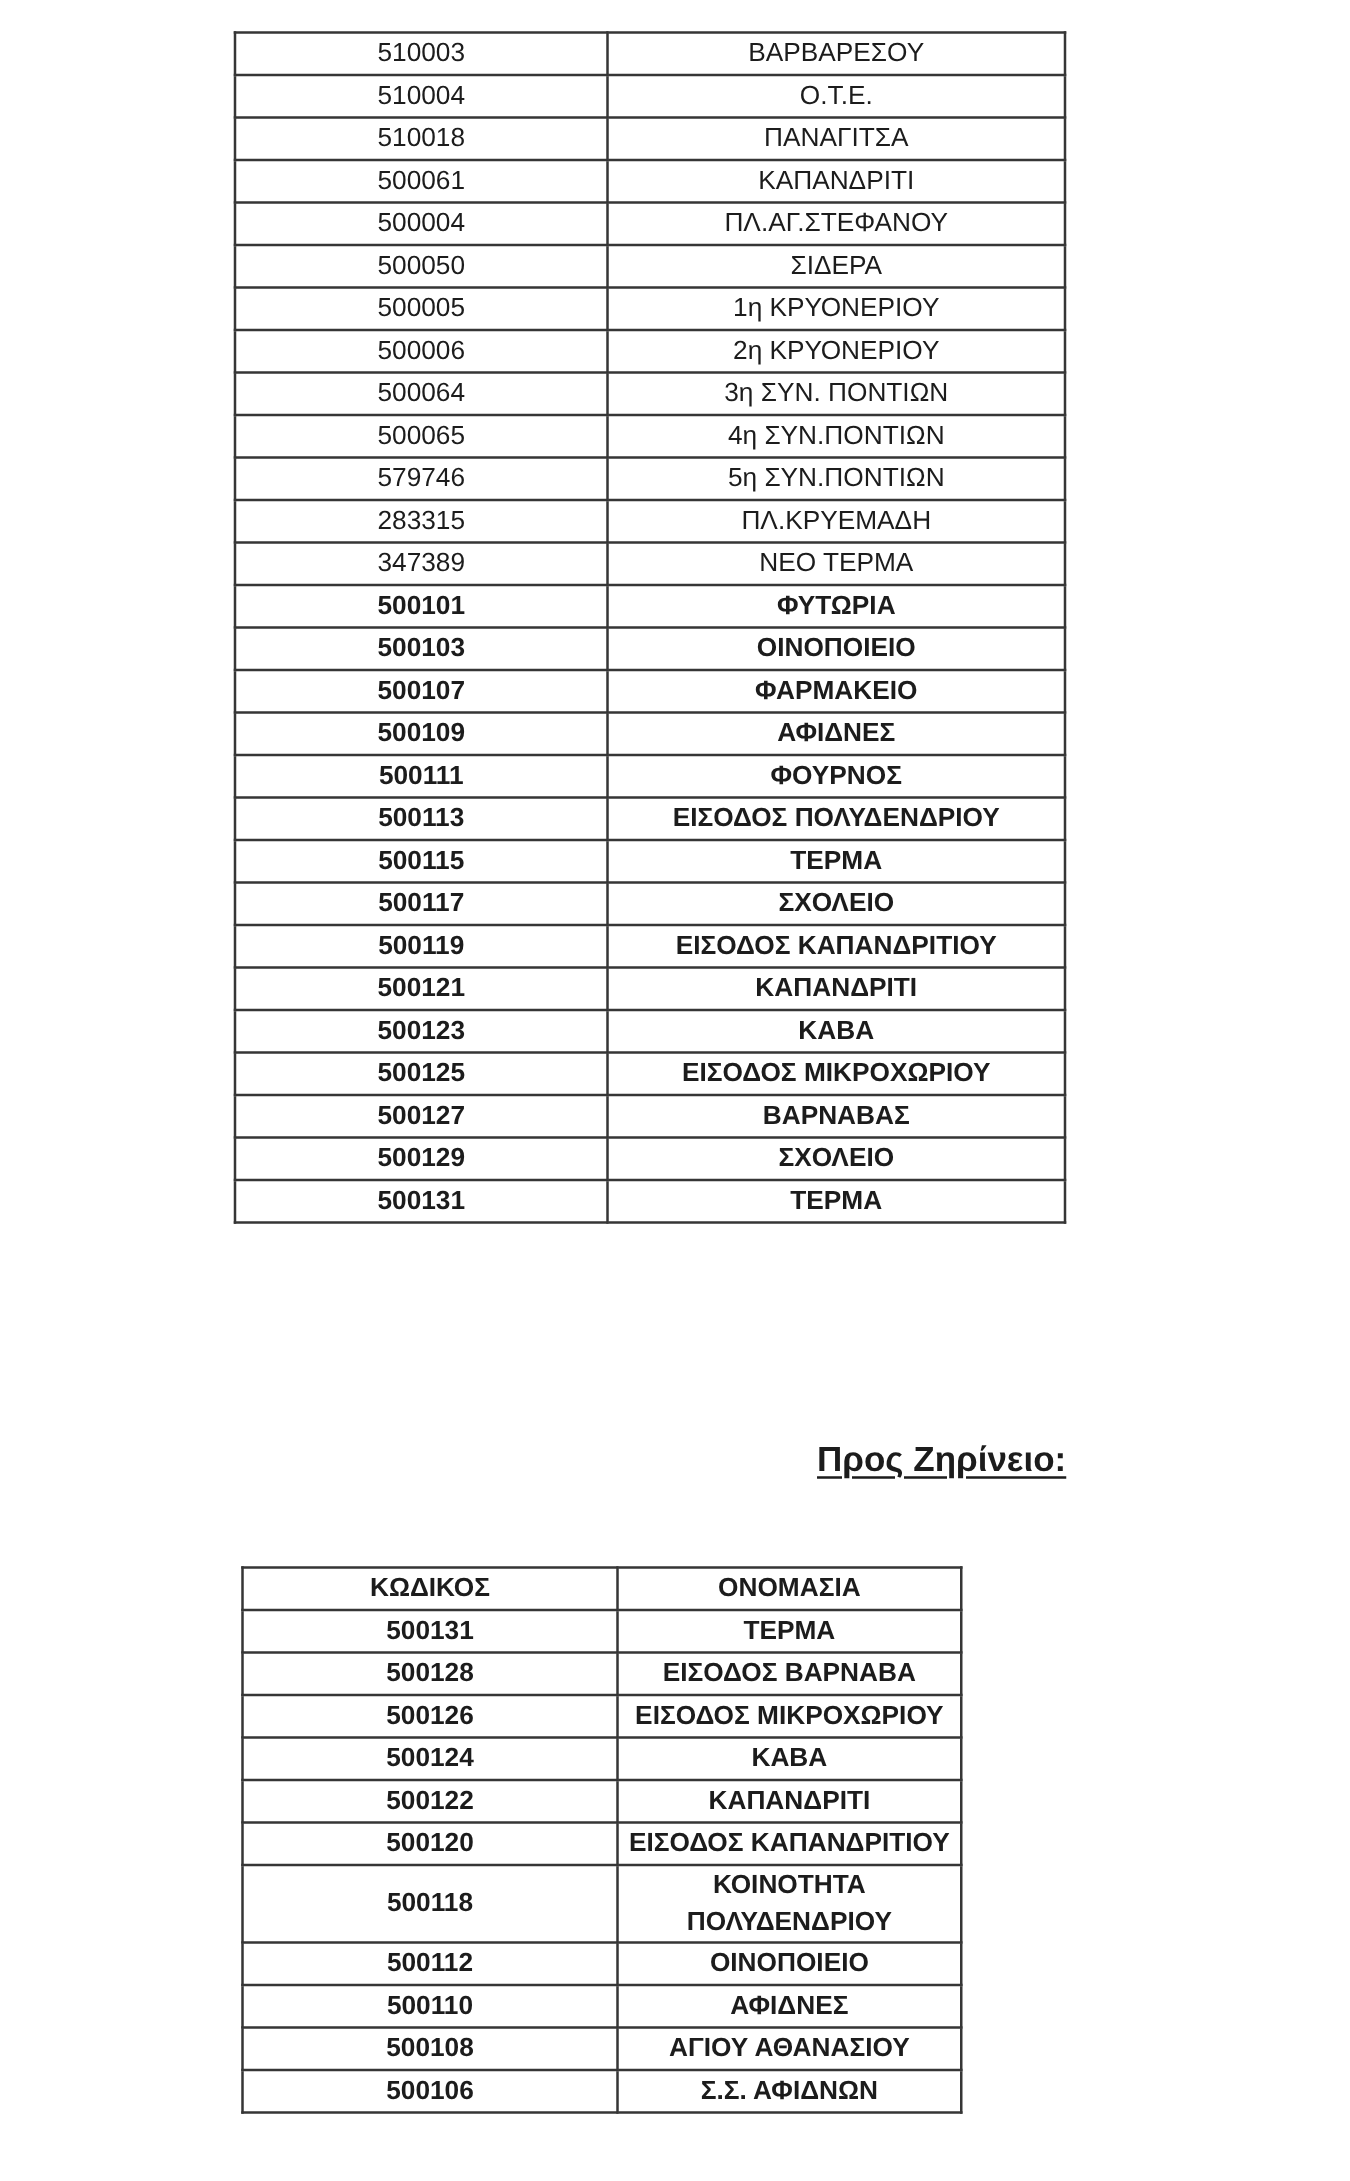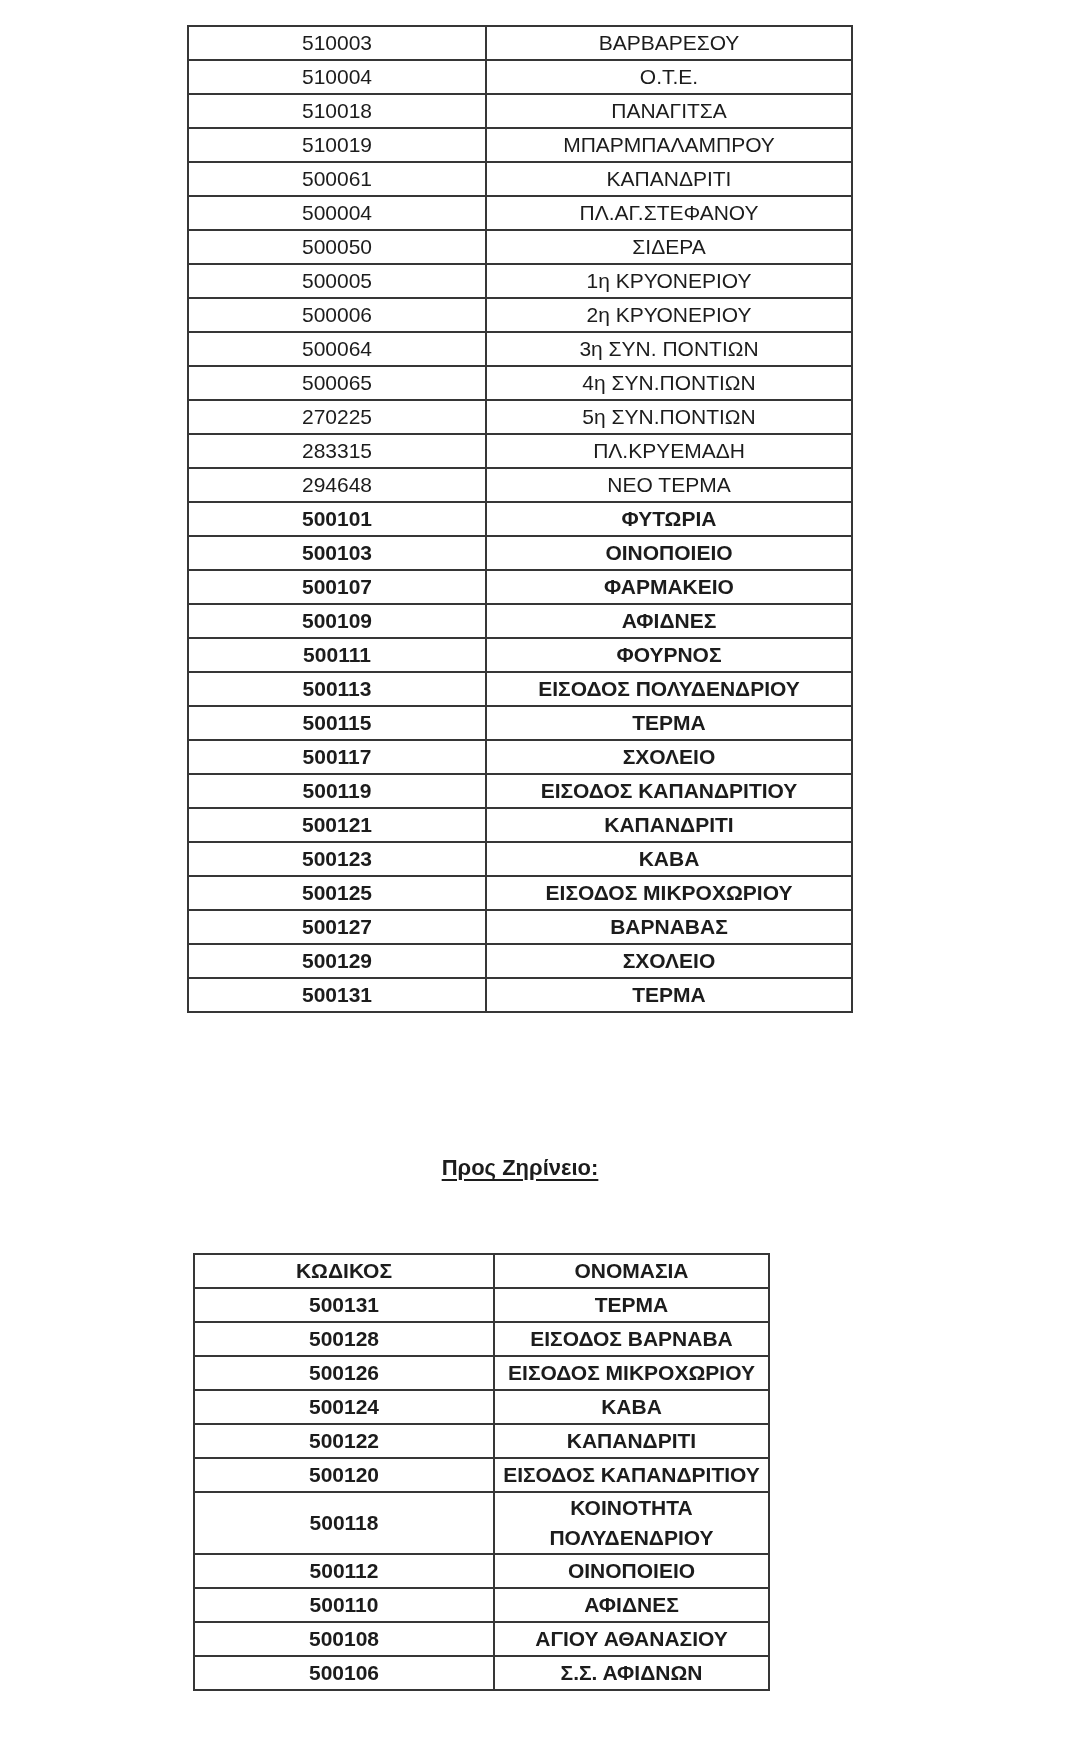--- a/index.html
+++ b/index.html
@@ -41,22 +41,22 @@
   }
   .t1 .col-code { width: 298px; }
   .t1 tr td { font-weight: 400; }
   .t1 tr.bold td { font-weight: 700; }
   
   .heading {
     position: absolute;
     left: 187px;
     top: 1150px;
     width: 666px;
-    text-align: center;
-    font-size: 22px;
+    text-align: right;
+    font-size: 28px;
     font-weight: 700;
     line-height: 36px;
   }
   .heading span {
     text-decoration: underline;
     text-decoration-thickness: 2px;
     text-underline-offset: 4px;
   }
   
   .t2 {
@@ -84,24 +84,20 @@
         </tr>
         <tr>
           <td>510004</td>
           <td>Ο.Τ.Ε.</td>
         </tr>
         <tr>
           <td>510018</td>
           <td>ΠΑΝΑΓΙΤΣΑ</td>
         </tr>
         <tr>
-          <td>510019</td>
-          <td>ΜΠΑΡΜΠΑΛΑΜΠΡΟΥ</td>
-        </tr>
-        <tr>
           <td>500061</td>
           <td>ΚΑΠΑΝΔΡΙΤΙ</td>
         </tr>
         <tr>
           <td>500004</td>
           <td>ΠΛ.ΑΓ.ΣΤΕΦΑΝΟΥ</td>
         </tr>
         <tr>
           <td>500050</td>
           <td>ΣΙΔΕΡΑ</td>
@@ -116,29 +112,29 @@
         </tr>
         <tr>
           <td>500064</td>
           <td>3η ΣΥΝ. ΠΟΝΤΙΩΝ</td>
         </tr>
         <tr>
           <td>500065</td>
           <td>4η ΣΥΝ.ΠΟΝΤΙΩΝ</td>
         </tr>
         <tr>
-          <td>270225</td>
+          <td>579746</td>
           <td>5η ΣΥΝ.ΠΟΝΤΙΩΝ</td>
         </tr>
         <tr>
           <td>283315</td>
           <td>ΠΛ.ΚΡΥΕΜΑΔΗ</td>
         </tr>
         <tr>
-          <td>294648</td>
+          <td>347389</td>
           <td>ΝΕΟ ΤΕΡΜΑ</td>
         </tr>
         <tr class="bold">
           <td>500101</td>
           <td>ΦΥΤΩΡΙΑ</td>
         </tr>
         <tr class="bold">
           <td>500103</td>
           <td>ΟΙΝΟΠΟΙΕΙΟ</td>
         </tr>

